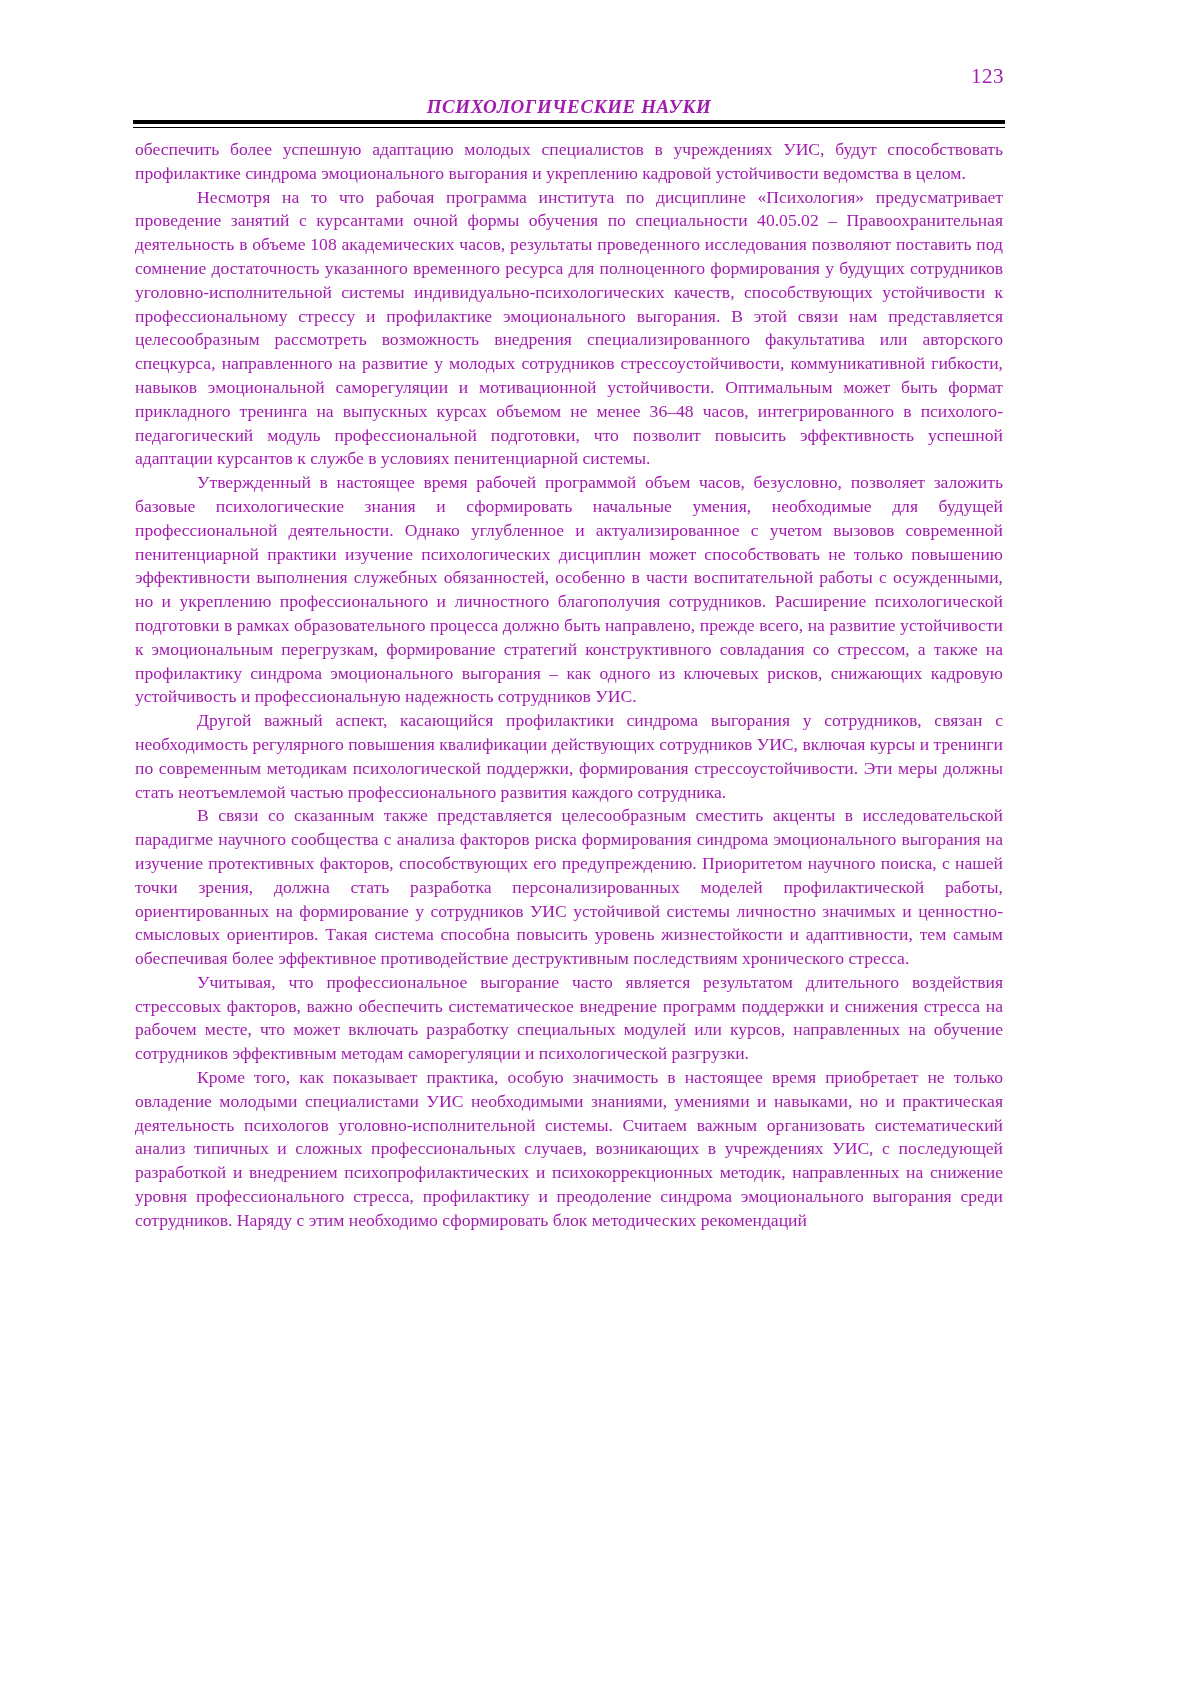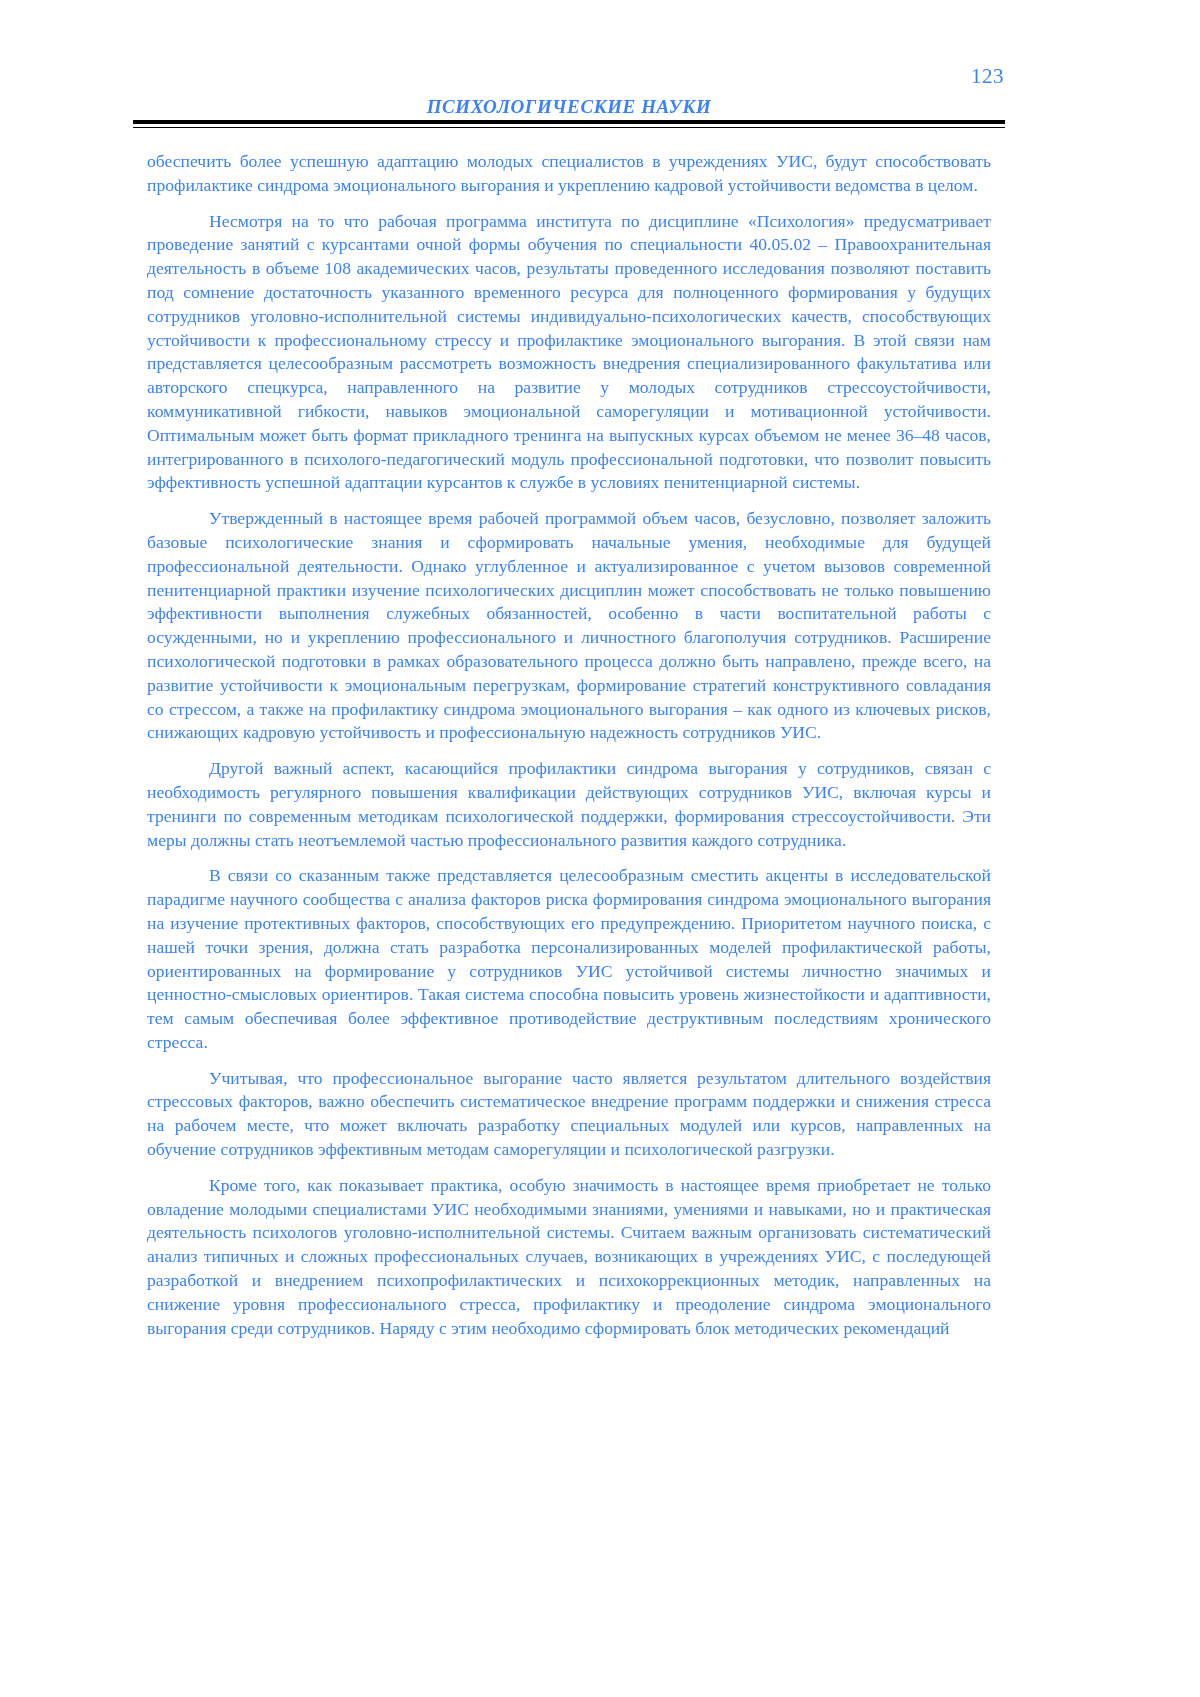--- a/index.html
+++ b/index.html
@@ -6,21 +6,21 @@
     margin: 0;
     padding: 0;
     background: #ffffff;
   }
   .page {
     position: relative;
     width: 1200px;
     height: 1697px;
     background: #ffffff;
     font-family: "Liberation Serif", "DejaVu Serif", serif;
-    color: #3b82f6;
+    color: #a21caf;
     box-sizing: border-box;
   }
   .page-number {
     position: absolute;
     top: 64px;
     right: 196px;
     font-size: 21px;
     letter-spacing: 0.5px;
   }
   .journal-header {
@@ -46,21 +46,21 @@
   .body-text {
     position: absolute;
     top: 138px;
     left: 135px;
     width: 868px;
     font-size: 17.6px;
     line-height: 23.8px;
     text-align: justify;
   }
   .body-text p {
-    margin: 12px;
+    margin: 0;
     text-indent: 62px;
   }
   .body-text p.no-indent {
     text-indent: 0;
   }
 </style>
 </head>
 <body>
 
 <div class="page">

